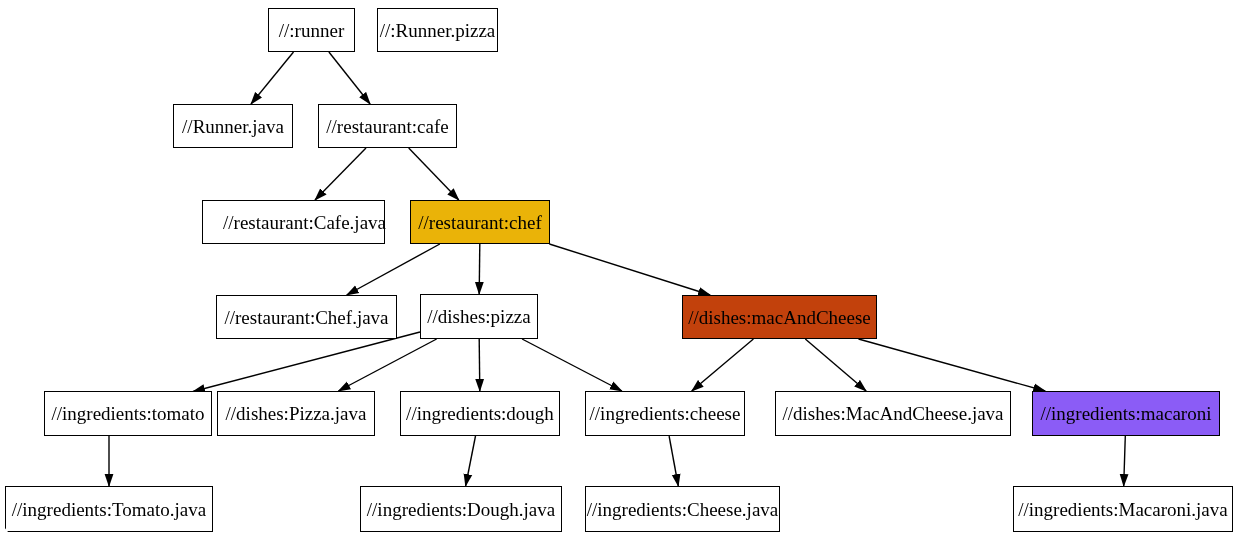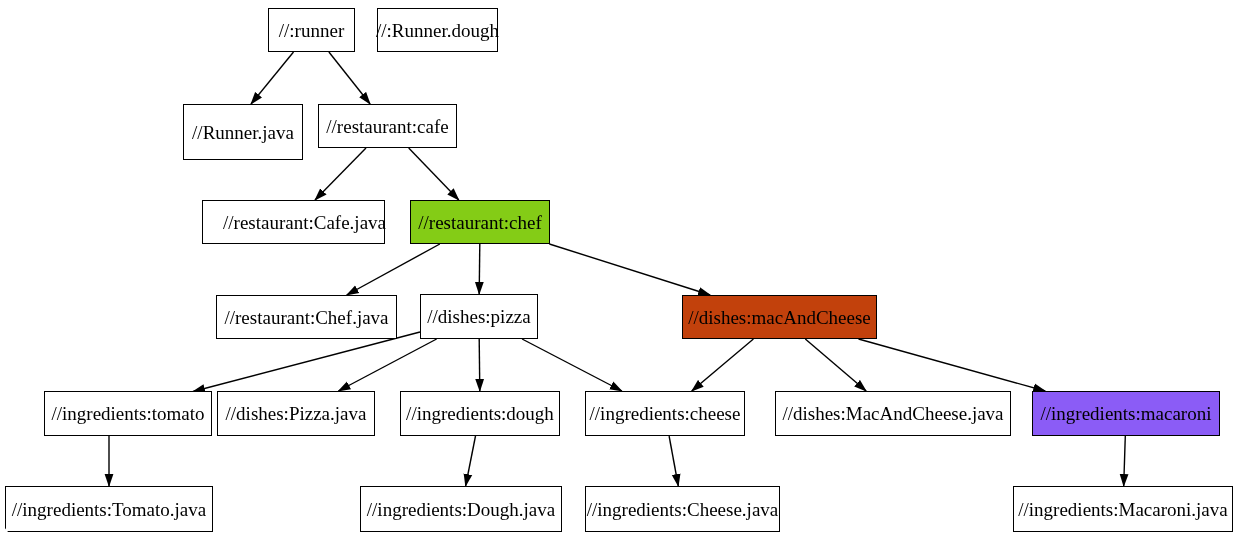--- a/index.html
+++ b/index.html
@@ -63,25 +63,25 @@
         <line x1="805.3" y1="339.0" x2="866.2" y2="391.0" stroke="#000000" stroke-width="1.4" marker-end="url(#arrowhead)"></line>
         <line x1="858.5" y1="339.0" x2="1045.2" y2="391.0" stroke="#000000" stroke-width="1.4" marker-end="url(#arrowhead)"></line>
         <line x1="109.0" y1="436.0" x2="109.0" y2="486.0" stroke="#000000" stroke-width="1.4" marker-end="url(#arrowhead)"></line>
         <line x1="475.5" y1="436.0" x2="465.6" y2="486.0" stroke="#000000" stroke-width="1.4" marker-end="url(#arrowhead)"></line>
         <line x1="669.1" y1="436.0" x2="678.3" y2="486.0" stroke="#000000" stroke-width="1.4" marker-end="url(#arrowhead)"></line>
         <line x1="1125.3" y1="436.0" x2="1123.7" y2="486.0" stroke="#000000" stroke-width="1.4" marker-end="url(#arrowhead)"></line>
       </g>
   </svg>
   <div id="nodes-layer">
       <div class="graph-node" style="left: 268px; top: 8px; width: 87px; height: 44px; border-color: rgb(0, 0, 0); background: rgb(255, 255, 255);">//:runner</div>
-      <div class="graph-node" style="left: 377px; top: 8px; width: 121px; height: 44px; border-color: rgb(0, 0, 0); background: rgb(255, 255, 255);">//:Runner.dough</div>
-      <div class="graph-node" style="left: 183px; top: 104px; width: 120px; height: 56px; border-color: rgb(0, 0, 0); background: rgb(255, 255, 255);">//Runner.java</div>
+      <div class="graph-node" style="left: 377px; top: 8px; width: 121px; height: 44px; border-color: rgb(0, 0, 0); background: rgb(255, 255, 255);">//:Runner.pizza</div>
+      <div class="graph-node" style="left: 173px; top: 104px; width: 120px; height: 44px; border-color: rgb(0, 0, 0); background: rgb(255, 255, 255);">//Runner.java</div>
       <div class="graph-node" style="left: 318px; top: 104px; width: 139px; height: 44px; border-color: rgb(0, 0, 0); background: rgb(255, 255, 255);">//restaurant:cafe</div>
       <div class="graph-node" style="left: 202px; top: 200px; width: 183px; height: 44px; border-color: rgb(0, 0, 0); background: rgb(255, 255, 255); padding-left: 22px;">//restaurant:Cafe.java</div>
-      <div class="graph-node" style="left: 410px; top: 200px; width: 140px; height: 44px; border-color: rgb(0, 0, 0); background: #84cc16;">//restaurant:chef</div>
+      <div class="graph-node" style="left: 410px; top: 200px; width: 140px; height: 44px; border-color: rgb(0, 0, 0); background: #eab308;">//restaurant:chef</div>
       <div class="graph-node" style="left: 216px; top: 295px; width: 181px; height: 44px; border-color: rgb(0, 0, 0); background: rgb(255, 255, 255);">//restaurant:Chef.java</div>
       <div class="graph-node" style="left: 420px; top: 294px; width: 118px; height: 45px; border-color: rgb(0, 0, 0); background: rgb(255, 255, 255);">//dishes:pizza</div>
       <div class="graph-node" style="left: 682px; top: 295px; width: 195px; height: 44px; border-color: rgb(0, 0, 0); background: #c2410c;">//dishes:macAndCheese</div>
       <div class="graph-node" style="left: 25px; top: 391px; width: 168px; height: 45px; border-color: rgb(0, 0, 0); background: rgb(255, 255, 255); margin-left: 19px;">//ingredients:tomato</div>
       <div class="graph-node" style="left: 217px; top: 391px; width: 158px; height: 45px; border-color: rgb(0, 0, 0); background: rgb(255, 255, 255);">//dishes:Pizza.java</div>
       <div class="graph-node" style="left: 400px; top: 391px; width: 160px; height: 45px; border-color: rgb(0, 0, 0); background: rgb(255, 255, 255);">//ingredients:dough</div>
       <div class="graph-node" style="left: 585px; top: 391px; width: 160px; height: 45px; border-color: rgb(0, 0, 0); background: rgb(255, 255, 255);">//ingredients:cheese</div>
       <div class="graph-node" style="left: 775px; top: 391px; width: 236px; height: 45px; border-color: rgb(0, 0, 0); background: rgb(255, 255, 255);">//dishes:MacAndCheese.java</div>
       <div class="graph-node" style="left: 1032px; top: 391px; width: 188px; height: 45px; border-color: rgb(0, 0, 0); background: #8b5cf6;">//ingredients:macaroni</div>
       <div class="graph-node" style="left: 5px; top: 486px; width: 208px; height: 46px; border-color: rgb(0, 0, 0); background: rgb(255, 255, 255);">//ingredients:Tomato.java</div>

